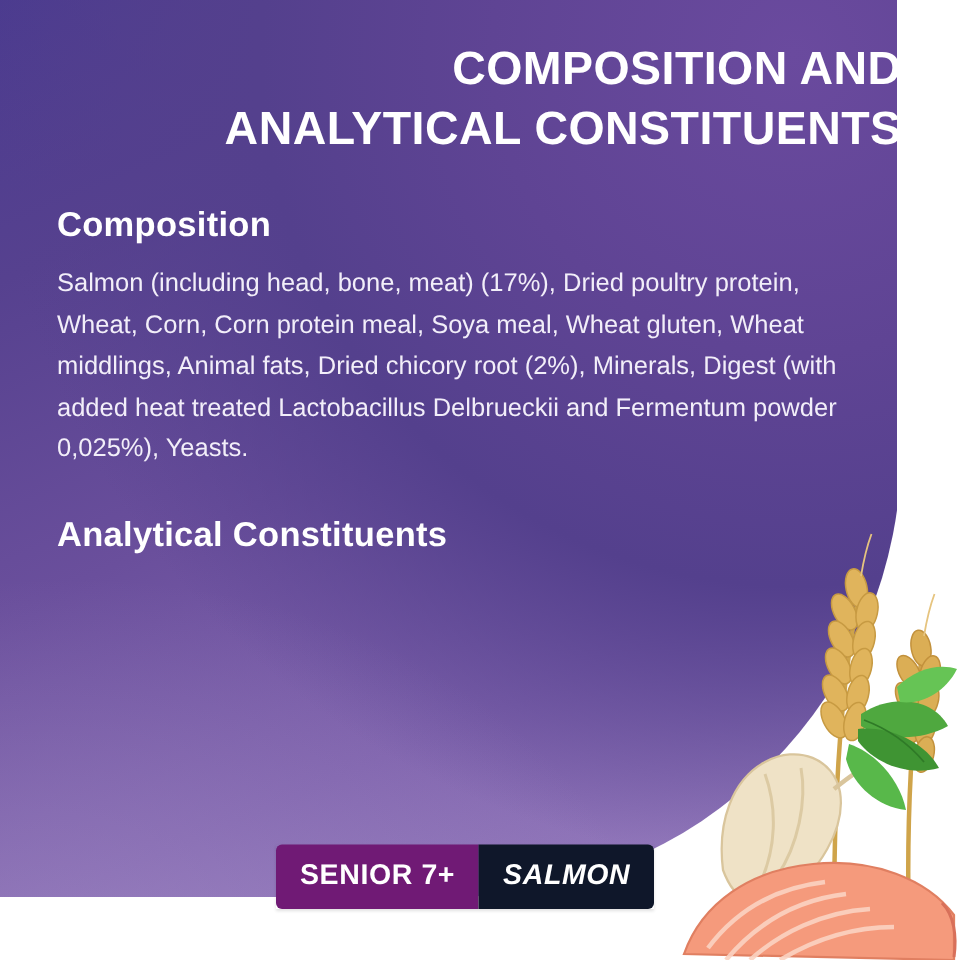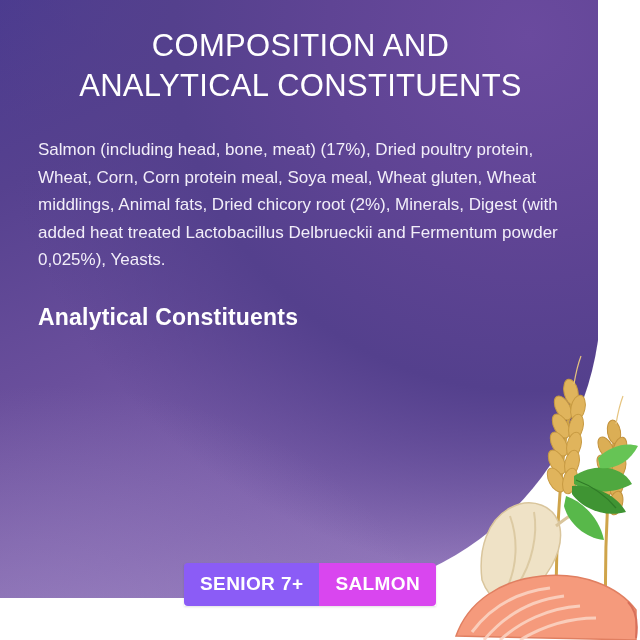--- a/index.html
+++ b/index.html
@@ -46,25 +46,25 @@
     height: 60%;
     background: radial-gradient(ellipse at 20% 90%, rgba(180,160,210,0.45) 0%, rgba(180,160,210,0) 65%);
     pointer-events: none;
   }
 
   .title {
     position: absolute;
     left: 0;
     top: 26px;
     width: 601px;
-    text-align: center;
+    text-align: right;
     color: #ffffff;
     font-size: 31px;
     line-height: 1.28;
-    font-weight: normal;
+    font-weight: bold;
     letter-spacing: 0.3px;
     z-index: 3;
   }
   .title .line { display: block; white-space: nowrap; }
 
   .body-wrap {
     position: absolute;
     left: 38px;
     top: 136px;
     width: 540px;
@@ -108,28 +108,29 @@
     align-items: center;
     justify-content: center;
     color: #ffffff;
     font-weight: bold;
     font-size: 19px;
     letter-spacing: 0.4px;
     padding: 9px 16px 10px 16px;
     height: 24px;
   }
   .chip.left {
-    background: #8b5cf6;
+    background: #701a75;
     border-top-left-radius: 4px;
     border-bottom-left-radius: 4px;
   }
   .chip.right {
-    background: #d946ef;
+    background: #0f172a;
     border-top-right-radius: 4px;
     border-bottom-right-radius: 4px;
+    font-style: italic;
   }
 
   
   .art {
     position: absolute;
     right: 0;
     bottom: 0;
     width: 280px;
     height: 360px;
     z-index: 4;
@@ -165,20 +166,21 @@
   <div class="right-strip"></div>
 
   <div class="panel"></div>
 
   <div class="title">
     <span class="line">COMPOSITION AND</span>
     <span class="line">ANALYTICAL CONSTITUENTS</span>
   </div>
 
   <div class="body-wrap">
+    <h2 class="section-heading">Composition</h2>
     <p class="section-text">Salmon (including head, bone, meat) (17%), Dried poultry protein, Wheat, Corn, Corn protein meal, Soya meal, Wheat gluten, Wheat middlings, Animal fats, Dried chicory root (2%), Minerals, Digest (with added heat treated Lactobacillus Delbrueckii and Fermentum powder 0,025%), Yeasts.</p>
 
     <div class="section-gap"></div>
 
     <h2 class="section-heading second">Analytical Constituents</h2>
   </div>
 
   <svg class="art" viewBox="0 0 280 360" xmlns="http://www.w3.org/2000/svg">
 
     <g>

